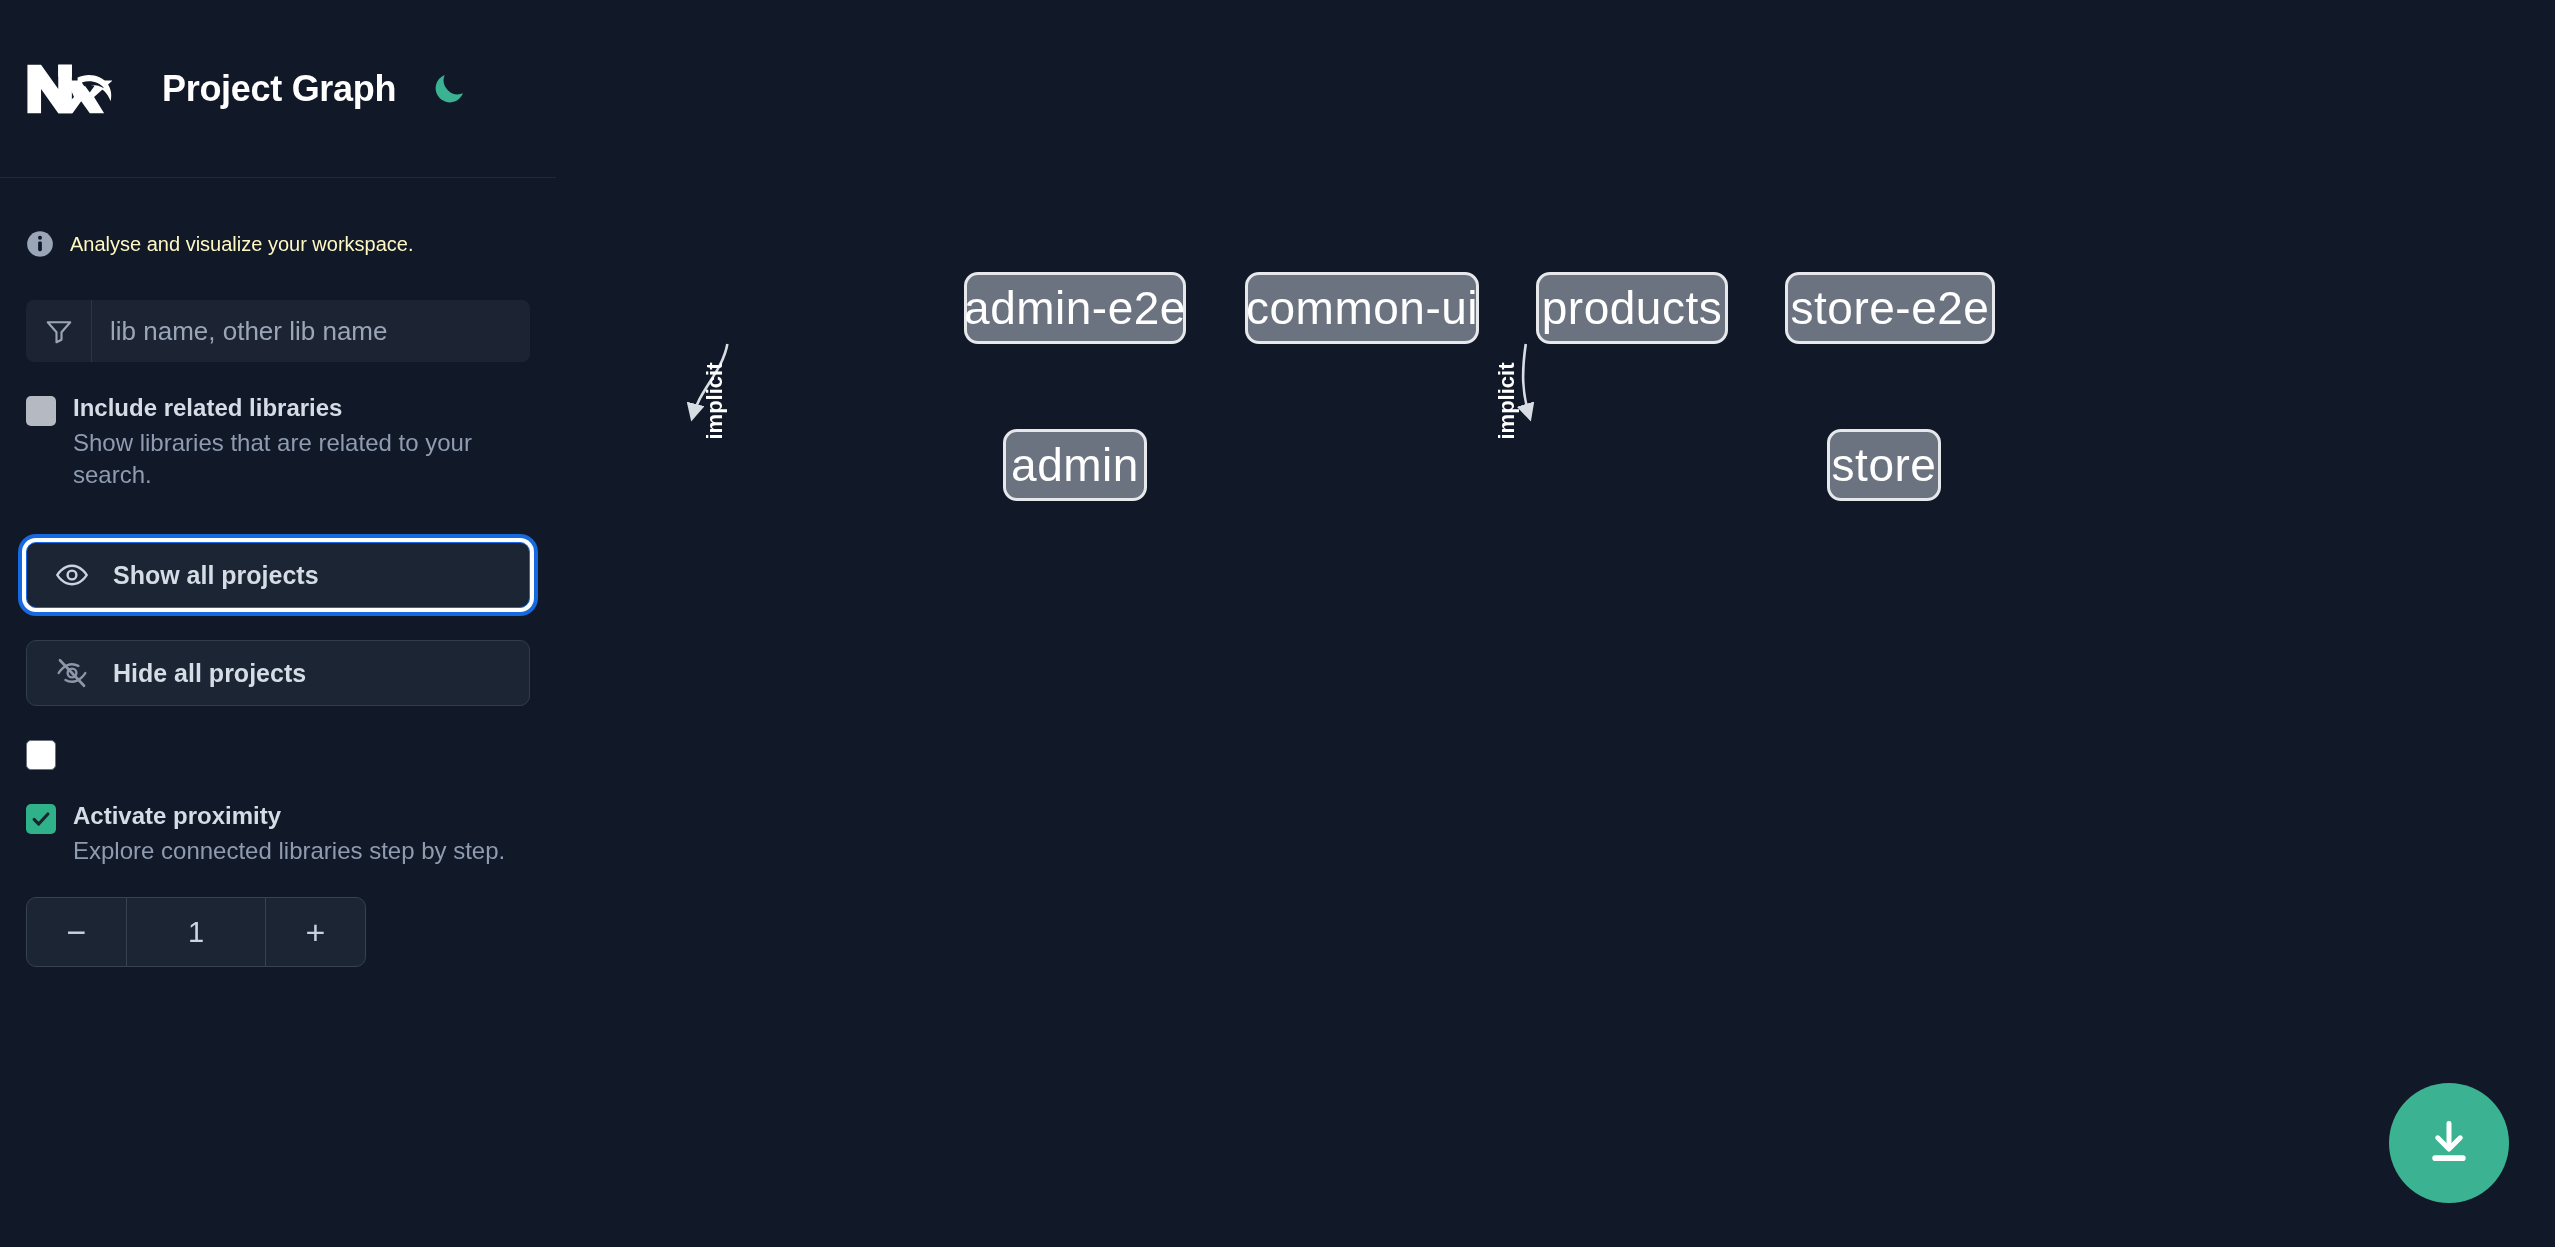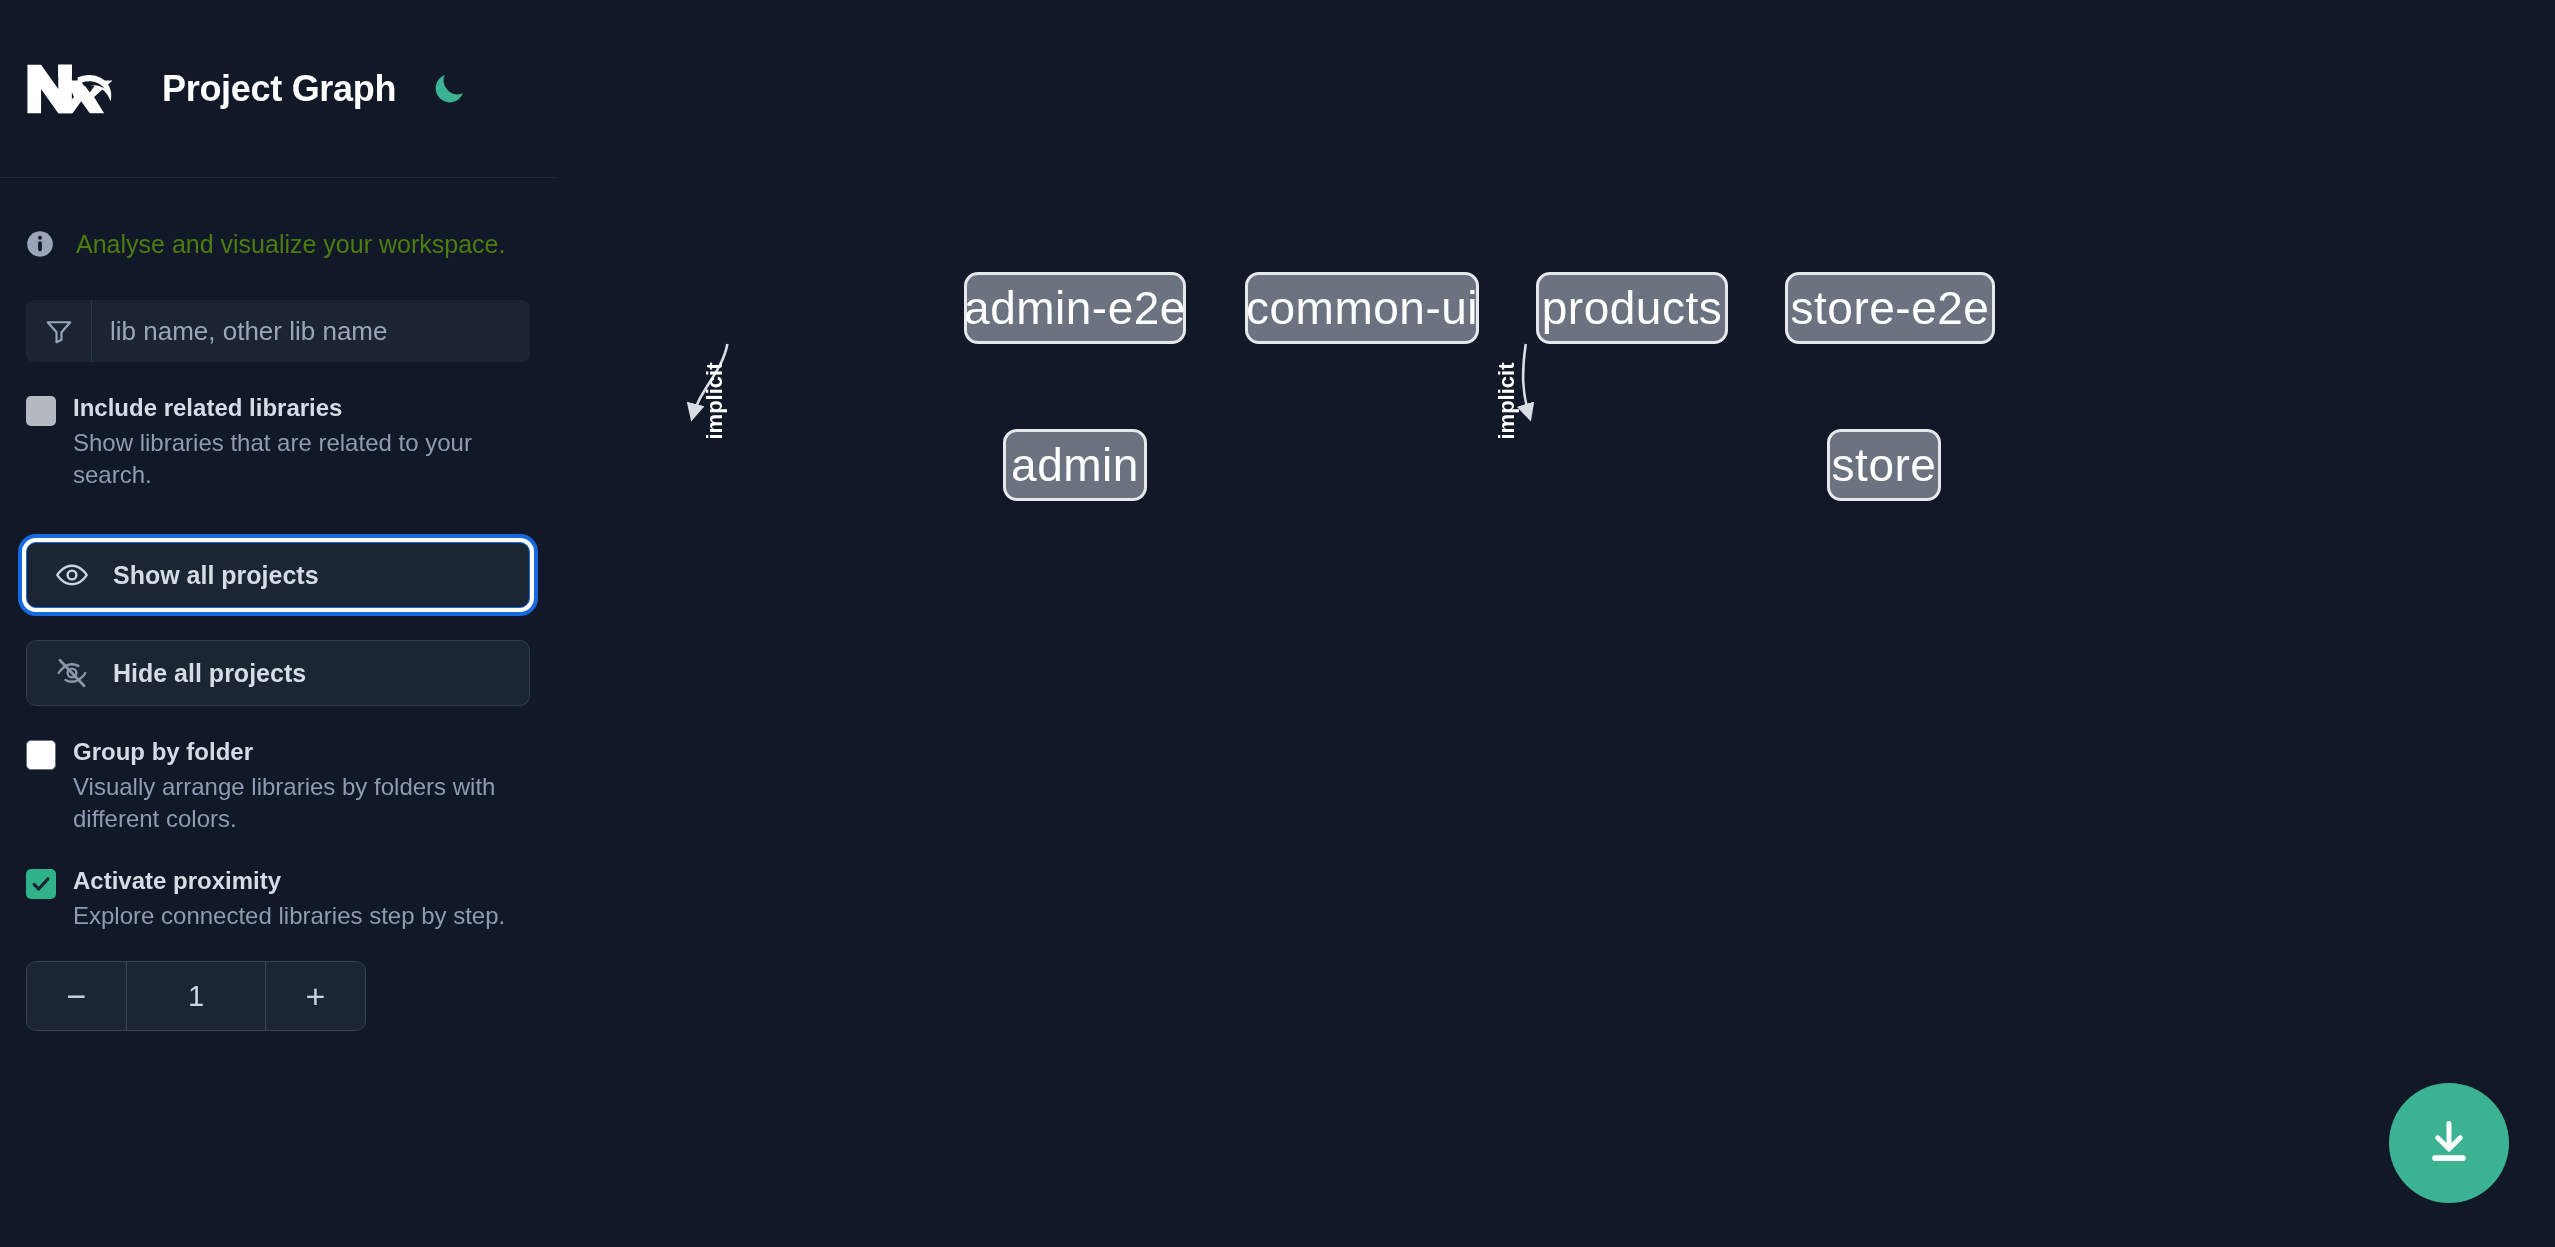--- a/index.html
+++ b/index.html
@@ -73,23 +73,23 @@
     height: 100px;
   }
 
   .info-icon {
     width: 28px;
     height: 28px;
     flex: 0 0 28px;
   }
 
   .desc-text {
-    font-size: 25px;
-    color: #4d7c0f;
-    margin-left: 22px;
+    font-size: 20px;
+    color: #fef9c3;
+    margin-left: 16px;
     white-space: nowrap;
   }
 
   .sidebar-body {
     padding: 0 26px;
   }
 
   
   .search-wrap {
     display: flex;
@@ -342,24 +342,20 @@
             <path d="M2.6 12S6.2 5.8 12 5.8c1.7 0 3.2.5 4.5 1.2M21.4 12s-3.6 6.2-9.4 6.2c-1.8 0-3.3-.5-4.6-1.3" fill="none" stroke="#8b96a8" stroke-width="1.7" stroke-linecap="round"></path>
             <circle cx="12" cy="12" r="3.1" fill="none" stroke="#8b96a8" stroke-width="1.7"></circle>
             <line x1="3.5" y1="3" x2="20.5" y2="21" stroke="#8b96a8" stroke-width="1.9" stroke-linecap="round"></line>
           </svg>
         </span>
         <span>Hide all projects</span>
       </button>
 
       <div class="option">
         <div class="cb cb-white"></div>
-        <div class="option-body">
-          <div class="option-title">Group by folder</div>
-          <div class="option-desc">Visually arrange libraries by folders with different colors.</div>
-        </div>
       </div>
 
       <div class="option">
         <div class="cb cb-green">
           <svg width="22" height="22" viewBox="0 0 24 24">
             <path d="M4.5 12.5l5 5 10-11" fill="none" stroke="#1b2330" stroke-width="3.4" stroke-linecap="round" stroke-linejoin="round"></path>
           </svg>
         </div>
         <div class="option-body">
           <div class="option-title">Activate proximity</div>

